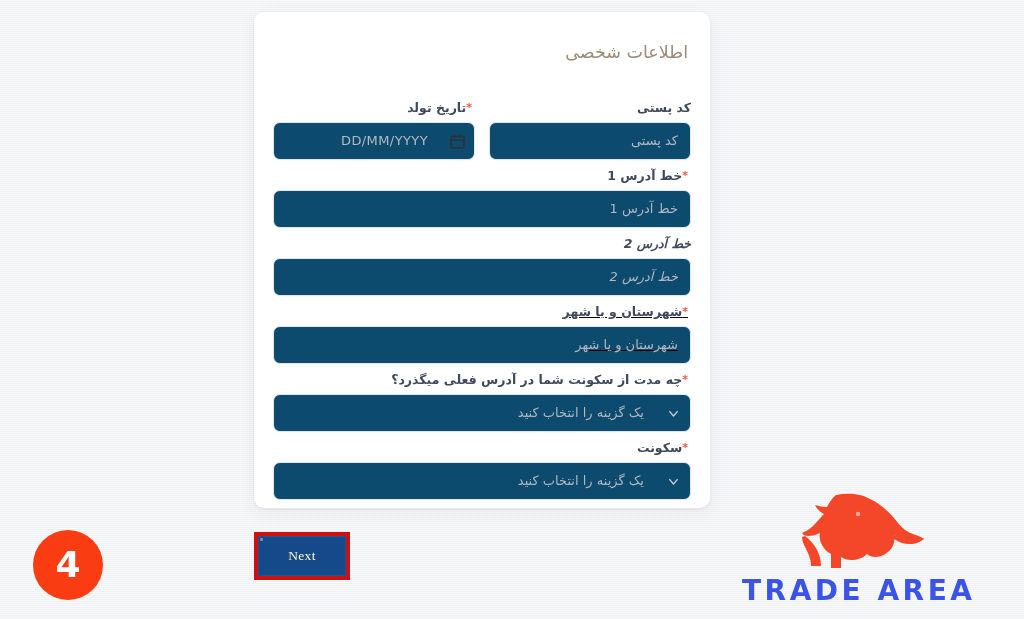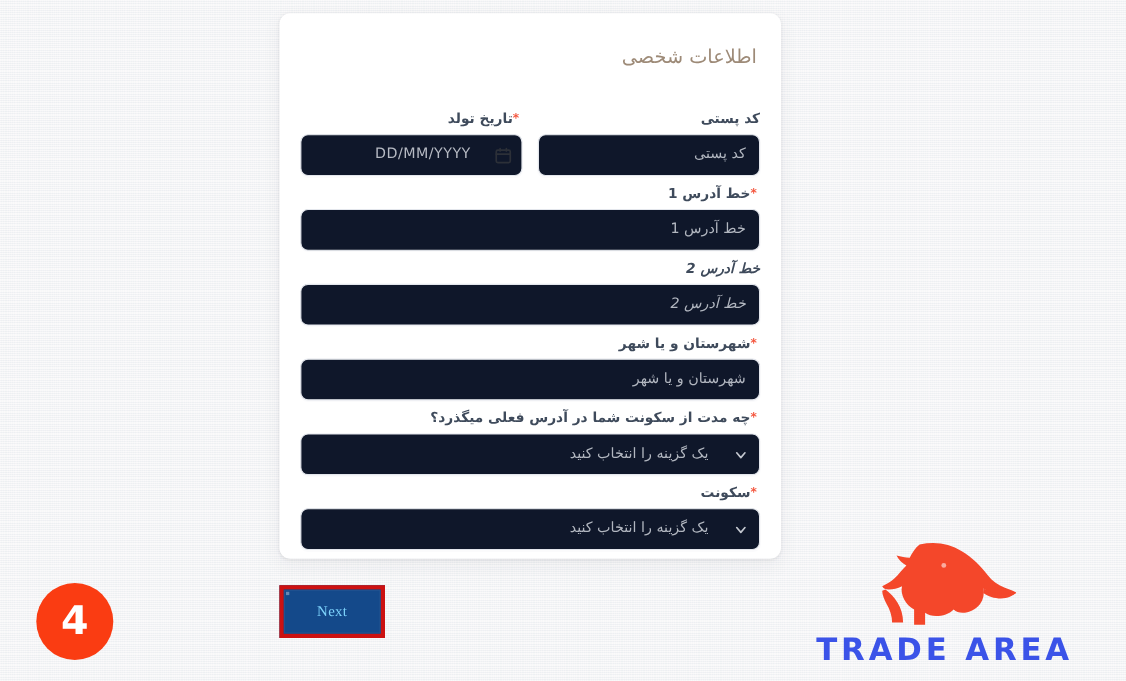--- a/index.html
+++ b/index.html
@@ -84,21 +84,21 @@
     font-weight: 700;
     vertical-align: top;
     line-height: 16px;
   }
 
   .control {
     position: relative;
     height: 38px;
     border: 1px solid #e3e6ec;
     border-radius: 7px;
-    background: #0f172a;
+    background: #0c4a6e;
     box-sizing: border-box;
     display: flex;
     align-items: center;
     box-shadow: 0 1px 1px rgba(60,70,90,.018);
   }
   .control .ph {
     flex: 1 1 auto;
     text-align: right;
     padding: 0 12px 0 10px;
     font-size: 13px;
@@ -142,21 +142,21 @@
     background: #114a86;
   }
   #next-button {
     position: absolute;
     left: 4px;
     top: 4px;
     right: 4px;
     bottom: 4px;
     background: #14498a;
     border: none;
-    color: #7dd3fc;
+    color: #fef9c3;
     font-size: 13.5px;
     font-family: "Liberation Serif", "DejaVu Serif", serif;
     font-weight: 400;
     letter-spacing: .3px;
     cursor: pointer;
     display: flex;
     align-items: center;
     justify-content: center;
     box-shadow: inset 0 0 0 1px rgba(255,255,255,.06);
   }
@@ -271,21 +271,21 @@
     <div class="field">
       <div class="field-label">
         <span>خط آدرس 2</span>
       </div>
       <div class="control">
         <span class="ph">خط آدرس 2</span>
       </div>
     </div>
   </div>
 
-  <div class="field-row" style="top:292px;">
+  <div class="field-row" style="top:292px;text-decoration:underline;">
     <div class="field">
       <div class="field-label">
         <span class="req">*</span><span>شهرستان و یا شهر</span>
       </div>
       <div class="control">
         <span class="ph">شهرستان و یا شهر</span>
       </div>
     </div>
   </div>
 

